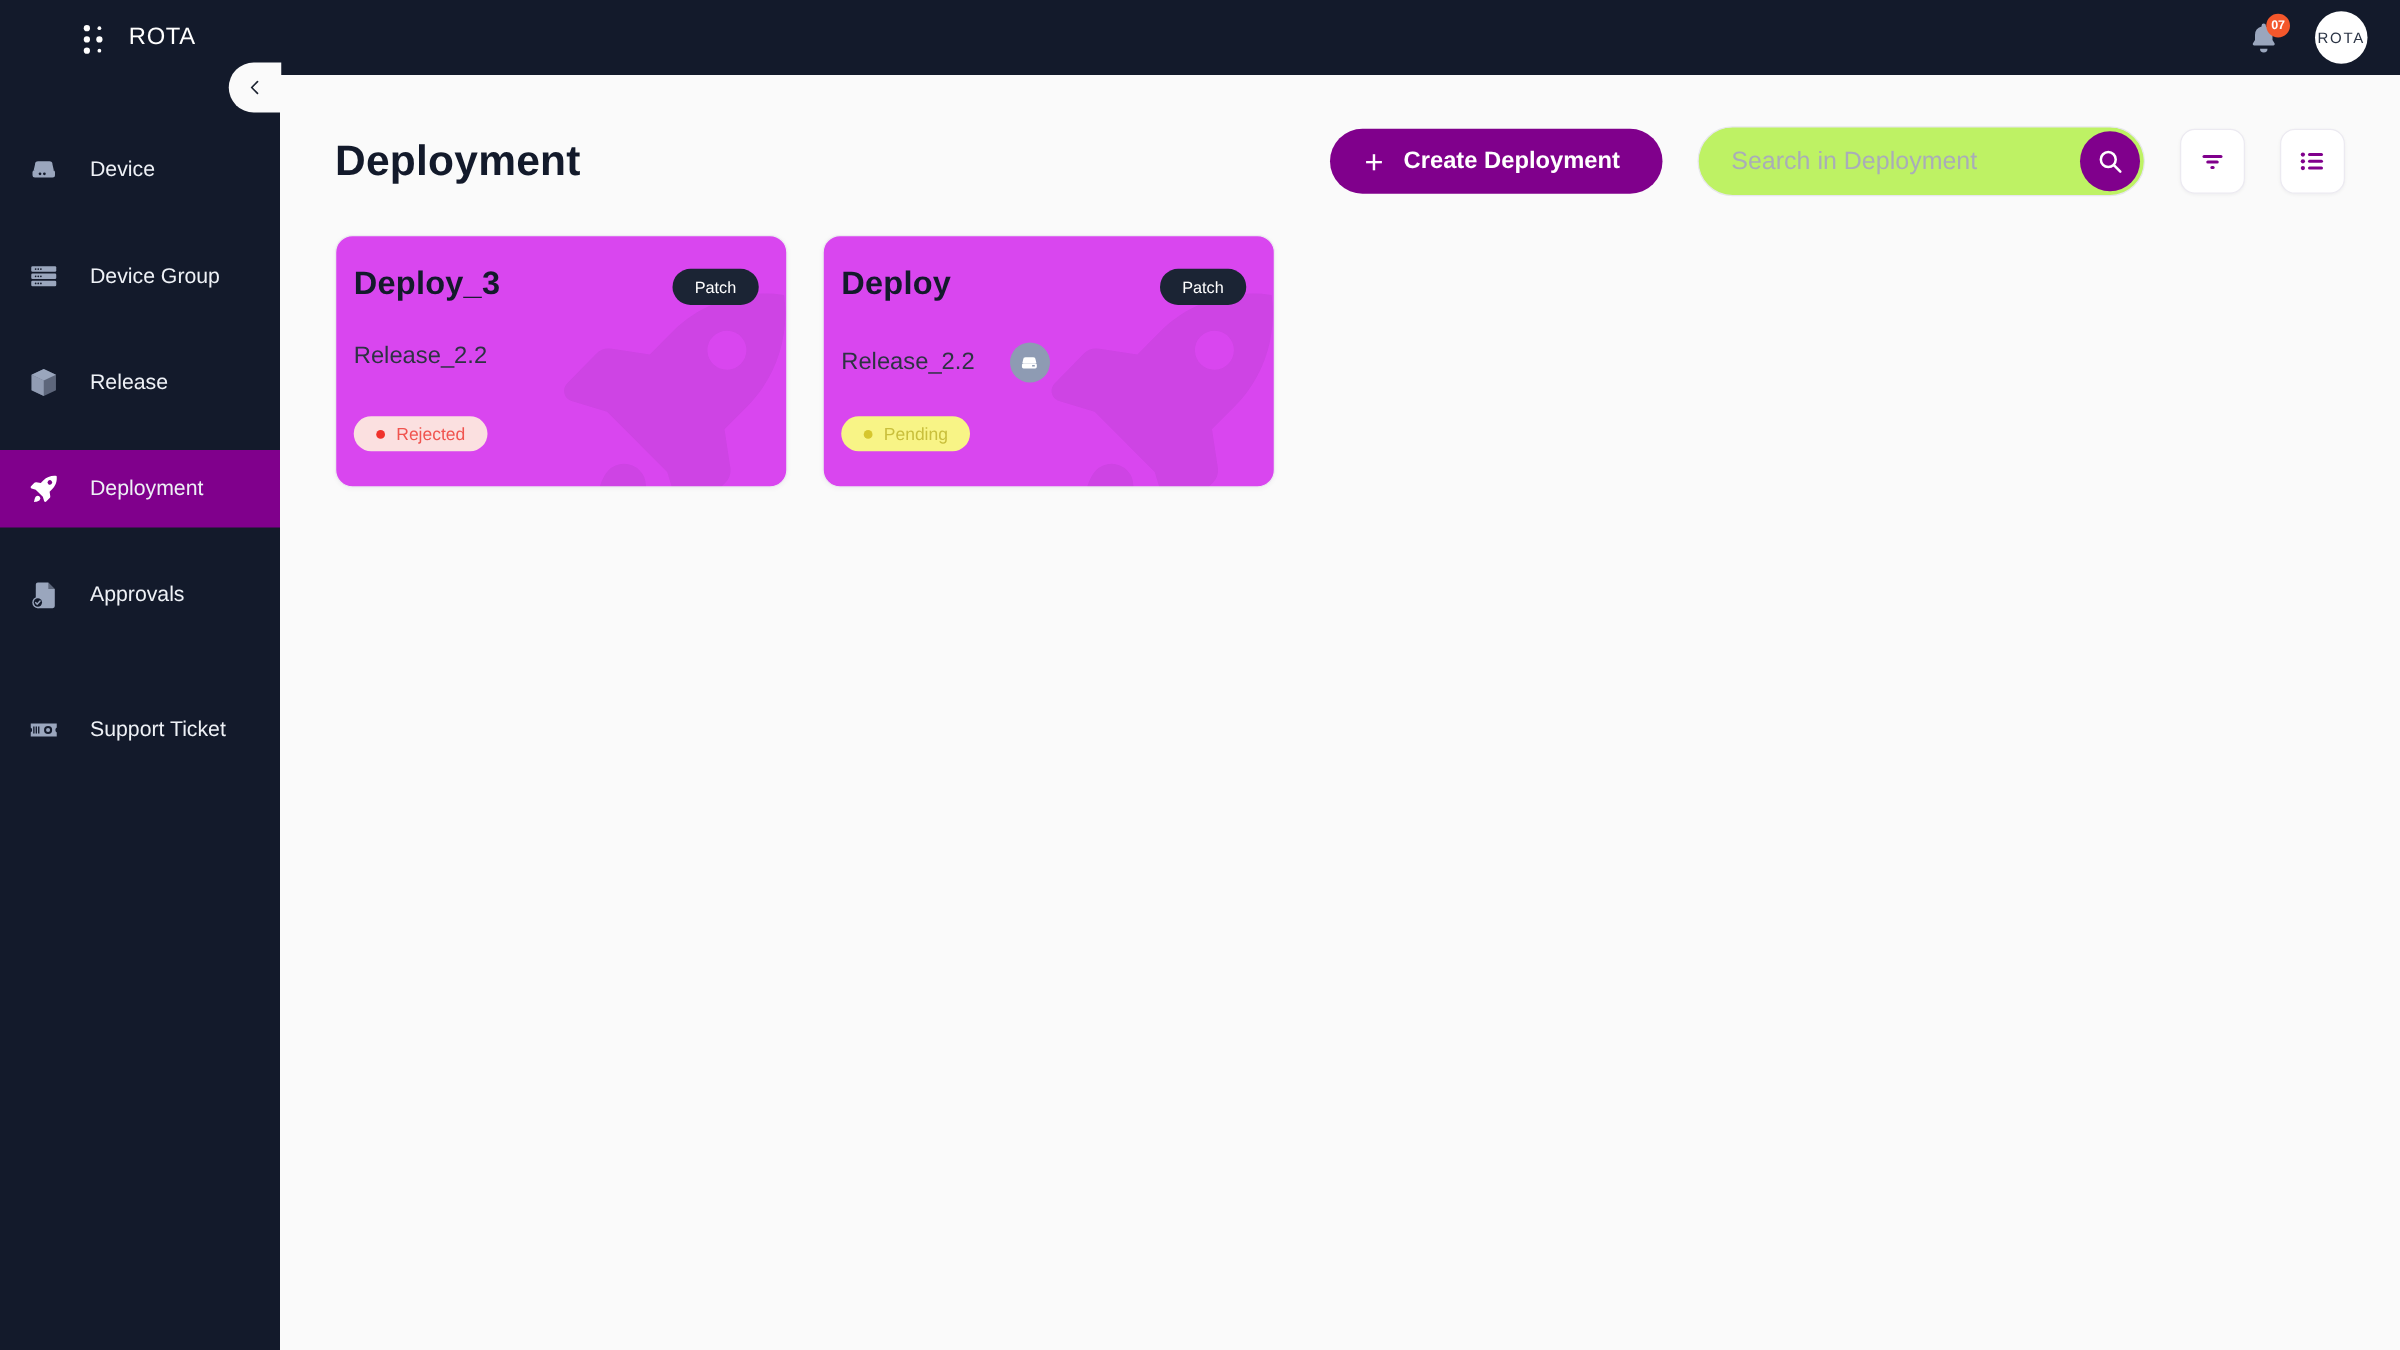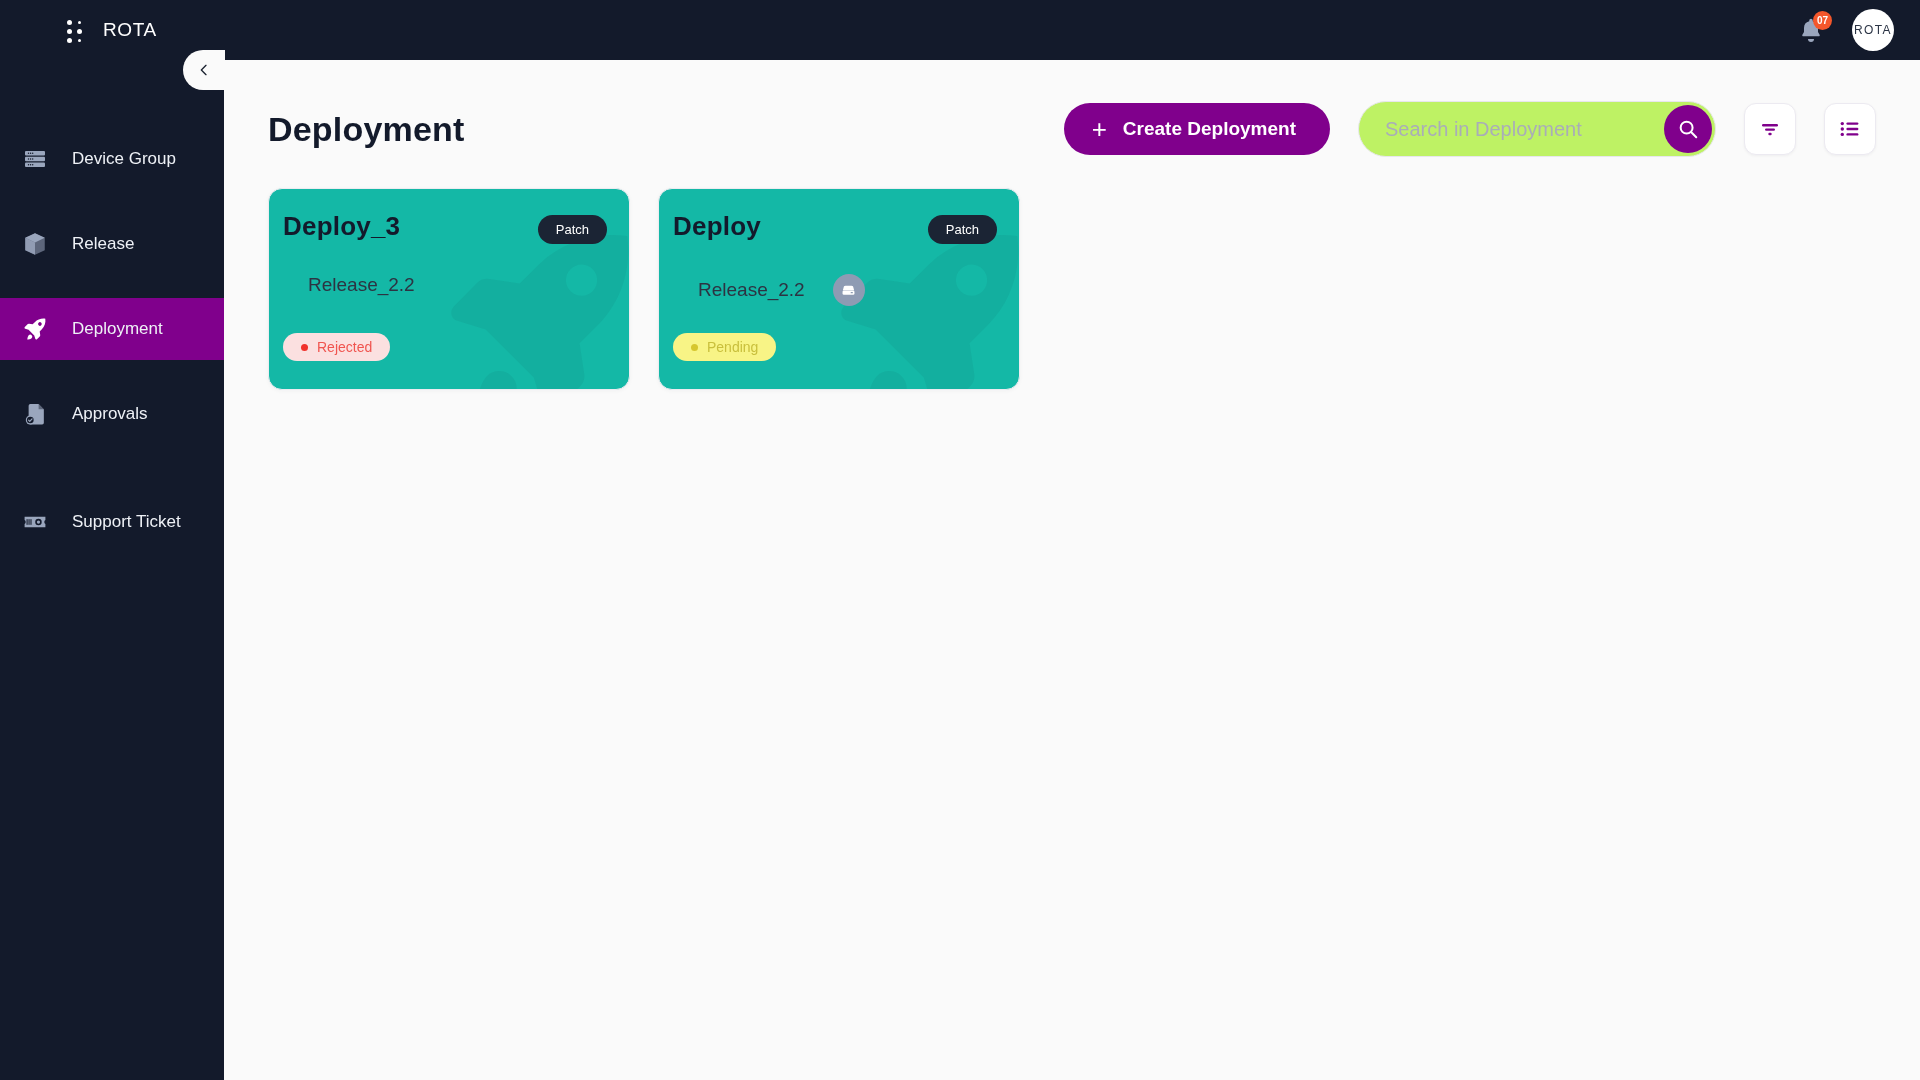--- a/index.html
+++ b/index.html
@@ -136,21 +136,21 @@
     box-shadow: 0 1px 3px rgba(20,20,40,.05);
   }
 
   
   .card-grid {
     display: flex; gap: 28px; margin-top: 26px;
   }
   .dep-card {
     position: relative; overflow: hidden;
     width: 362px; height: 202px;
-    background: #14b8a6;
+    background: #d946ef;
     border: 1px solid #edecf1;
     border-radius: 14px;
     padding: 22px 22px 0 14px;
     box-shadow: 0 1px 4px rgba(20,20,40,.04);
     cursor: pointer;
   }
   .rocket-mark {
     position: absolute; right: -26px; top: 24px;
     opacity: .055; pointer-events: none;
   }
@@ -159,21 +159,21 @@
     font-size: 26px; font-weight: 700; color: #131a2b; letter-spacing: .2px;
   }
   .type-badge {
     margin-left: auto; margin-top: 4px;
     background: #1b2434; color: #ffffff;
     font-size: 13px; font-weight: 500;
     padding: 7px 18px; border-radius: 20px;
   }
   .card-mid {
     display: flex; align-items: center;
-    margin-top: 30px; position: relative; z-index: 2; margin-left: 25px;
+    margin-top: 30px; position: relative; z-index: 2;
   }
   .release-name { font-size: 19px; color: #2d3342; }
   .device-chip {
     width: 32px; height: 32px; border-radius: 50%;
     background: #8e9bb3;
     display: flex; align-items: center; justify-content: center;
     margin-left: 28px;
   }
   .status-pill {
     position: absolute; left: 14px; bottom: 28px;
@@ -211,20 +211,31 @@
       <span class="badge">07</span>
     </span>
     <span class="avatar-circle">ROTA</span>
   </div>
 </div>
 
 <div class="sidebar">
 
   <div class="nav-spacer"></div>
 
+  <div class="nav-item">
+    <span class="nav-icon">
+      <svg width="24" height="24" viewBox="0 0 24 24">
+        <path d="M5 7.5A2.5 2.5 0 0 1 7.5 5h9A2.5 2.5 0 0 1 19 7.5L20 12H4z"></path>
+        <rect x="3" y="12" width="18" height="6" rx="2"></rect>
+        <circle cx="9" cy="15" r="1.1" fill="#131a2b"></circle>
+        <circle cx="12.5" cy="15" r="1.1" fill="#131a2b"></circle>
+      </svg>
+    </span>
+    <span>Device</span>
+  </div>
   <div class="nav-spacer"></div>
 
   <div class="nav-item">
     <span class="nav-icon">
       <svg width="24" height="24" viewBox="0 0 24 24">
         <rect x="2" y="4" width="20" height="4.4" rx="1"></rect>
         <rect x="2" y="9.8" width="20" height="4.4" rx="1"></rect>
         <rect x="2" y="15.6" width="20" height="4.4" rx="1"></rect>
         <circle cx="5.5" cy="6.2" r=".7" fill="#131a2b"></circle>
         <circle cx="7.6" cy="6.2" r=".7" fill="#131a2b"></circle>

